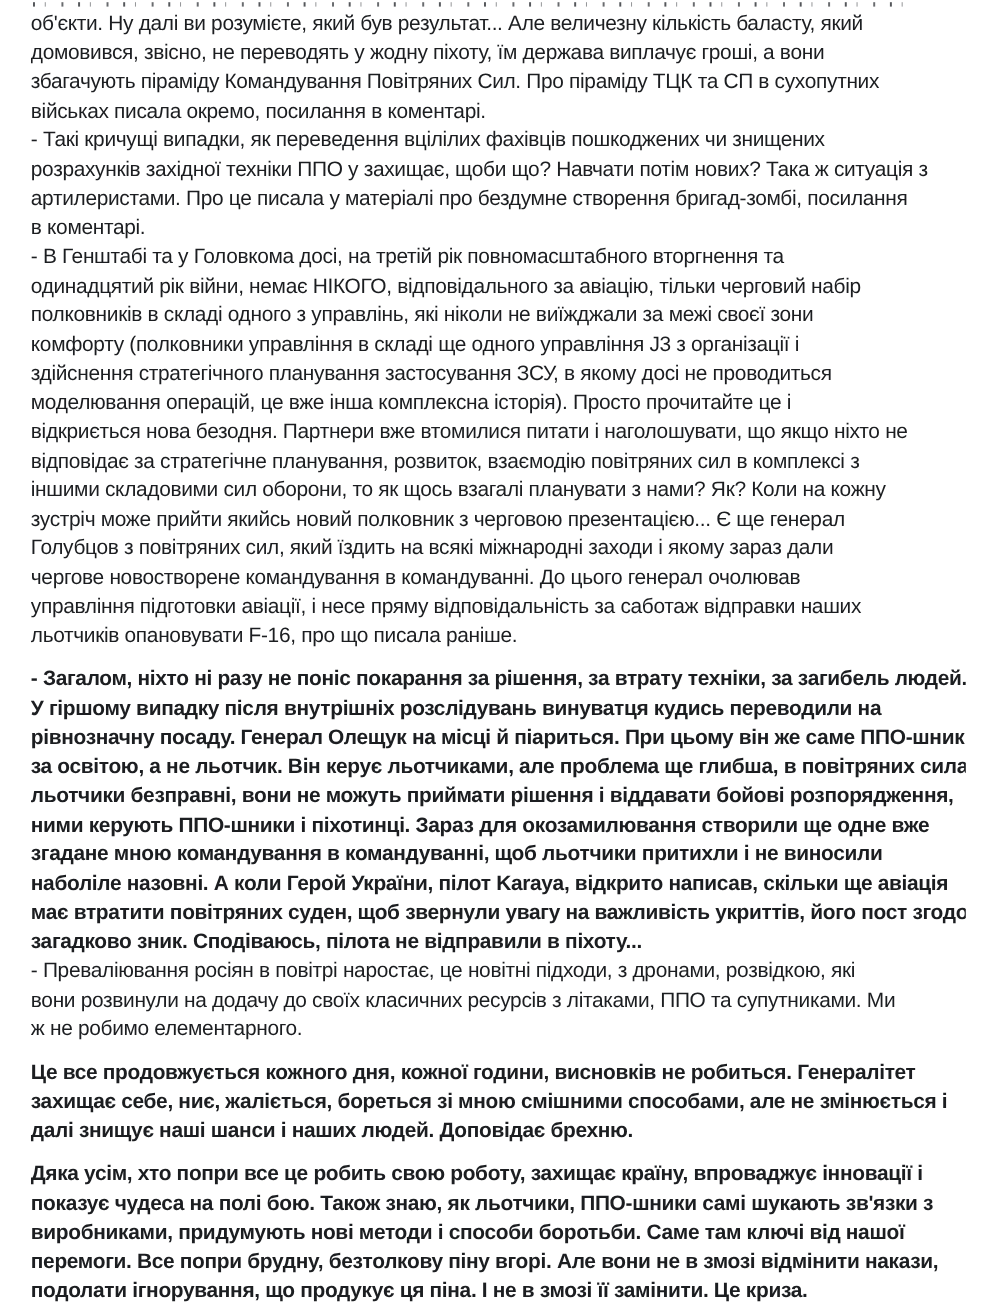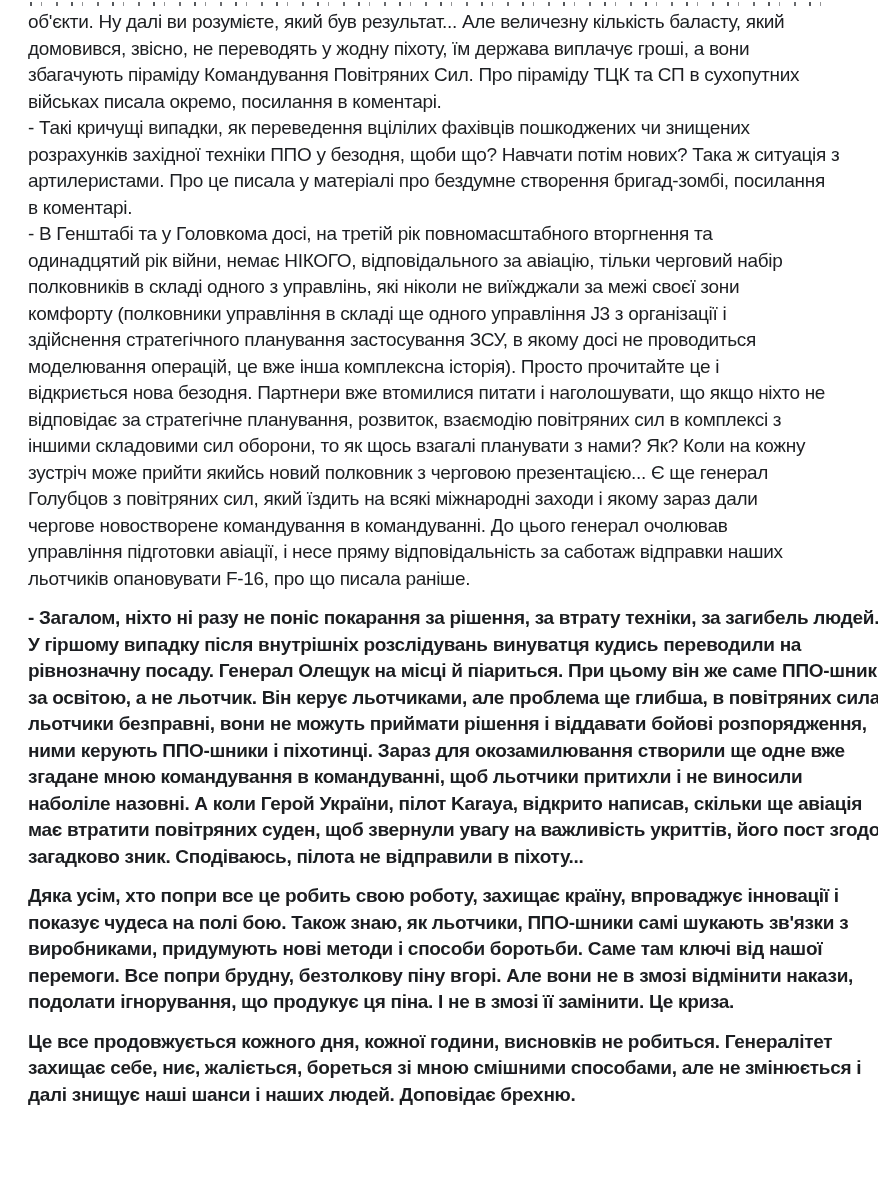--- a/index.html
+++ b/index.html
@@ -44,21 +44,21 @@
 <body style="color: rgb(28, 30, 33); background: rgb(255, 255, 255);">
 
 <main class="post">
   <div class="cut-line"></div>
   <div>
       <p class="para">об'єкти. Ну далі ви розумієте, який був результат... Але величезну кількість баласту, який
 домовився, звісно, не переводять у жодну піхоту, їм держава виплачує гроші, а вони
 збагачують піраміду Командування Повітряних Сил. Про піраміду ТЦК та СП в сухопутних
 військах писала окремо, посилання в коментарі.</p>
       <p class="para">- Такі кричущі випадки, як переведення вцілілих фахівців пошкоджених чи знищених
-розрахунків західної техніки ППО у безодня, щоби що? Навчати потім нових? Така ж ситуація з
+розрахунків західної техніки ППО у захищає, щоби що? Навчати потім нових? Така ж ситуація з
 артилеристами. Про це писала у матеріалі про бездумне створення бригад-зомбі, посилання
 в коментарі.</p>
       <p class="para">- В Генштабі та у Головкома досі, на третій рік повномасштабного вторгнення та
 одинадцятий рік війни, немає НІКОГО, відповідального за авіацію, тільки черговий набір
 полковників в складі одного з управлінь, які ніколи не виїжджали за межі своєї зони
 комфорту (полковники управління в складі ще одного управління J3 з організації і
 здійснення стратегічного планування застосування ЗСУ, в якому досі не проводиться
 моделювання операцій, це вже інша комплексна історія). Просто прочитайте це і
 відкриється нова безодня. Партнери вже втомилися питати і наголошувати, що якщо ніхто не
 відповідає за стратегічне планування, розвиток, взаємодію повітряних сил в комплексі з
@@ -71,22 +71,25 @@
       <p class="para gap">- Загалом, ніхто ні разу не поніс покарання за рішення, за втрату техніки, за загибель людей.
 У гіршому випадку після внутрішніх розслідувань винуватця кудись переводили на
 рівнозначну посаду. Генерал Олещук на місці й піариться. При цьому він же саме ППО-шник
 за освітою, а не льотчик. Він керує льотчиками, але проблема ще глибша, в повітряних силах
 льотчики безправні, вони не можуть приймати рішення і віддавати бойові розпорядження,
 ними керують ППО-шники і піхотинці. Зараз для окозамилювання створили ще одне вже
 згадане мною командування в командуванні, щоб льотчики притихли і не виносили
 наболіле назовні. А коли Герой України, пілот Karaya, відкрито написав, скільки ще авіація
 має втратити повітряних суден, щоб звернули увагу на важливість укриттів, його пост згодом
 загадково зник. Сподіваюсь, пілота не відправили в піхоту...</p>
+      <p class="para">- Преваліювання росіян в повітрі наростає, це новітні підходи, з дронами, розвідкою, які
+вони розвинули на додачу до своїх класичних ресурсів з літаками, ППО та супутниками. Ми
+ж не робимо елементарного.</p>
+      <p class="para gap">Це все продовжується кожного дня, кожної години, висновків не робиться. Генералітет
+захищає себе, ниє, жаліється, бореться зі мною смішними способами, але не змінюється і
+далі знищує наші шанси і наших людей. Доповідає брехню.</p>
       <p class="para gap">Дяка усім, хто попри все це робить свою роботу, захищає країну, впроваджує інновації і
 показує чудеса на полі бою. Також знаю, як льотчики, ППО-шники самі шукають зв'язки з
 виробниками, придумують нові методи і способи боротьби. Саме там ключі від нашої
 перемоги. Все попри брудну, безтолкову піну вгорі. Але вони не в змозі відмінити накази,
 подолати ігнорування, що продукує ця піна. І не в змозі її замінити. Це криза.</p>
-      <p class="para gap">Це все продовжується кожного дня, кожної години, висновків не робиться. Генералітет
-захищає себе, ниє, жаліється, бореться зі мною смішними способами, але не змінюється і
-далі знищує наші шанси і наших людей. Доповідає брехню.</p>
     </div>
 </main>
 
 </body></html>

